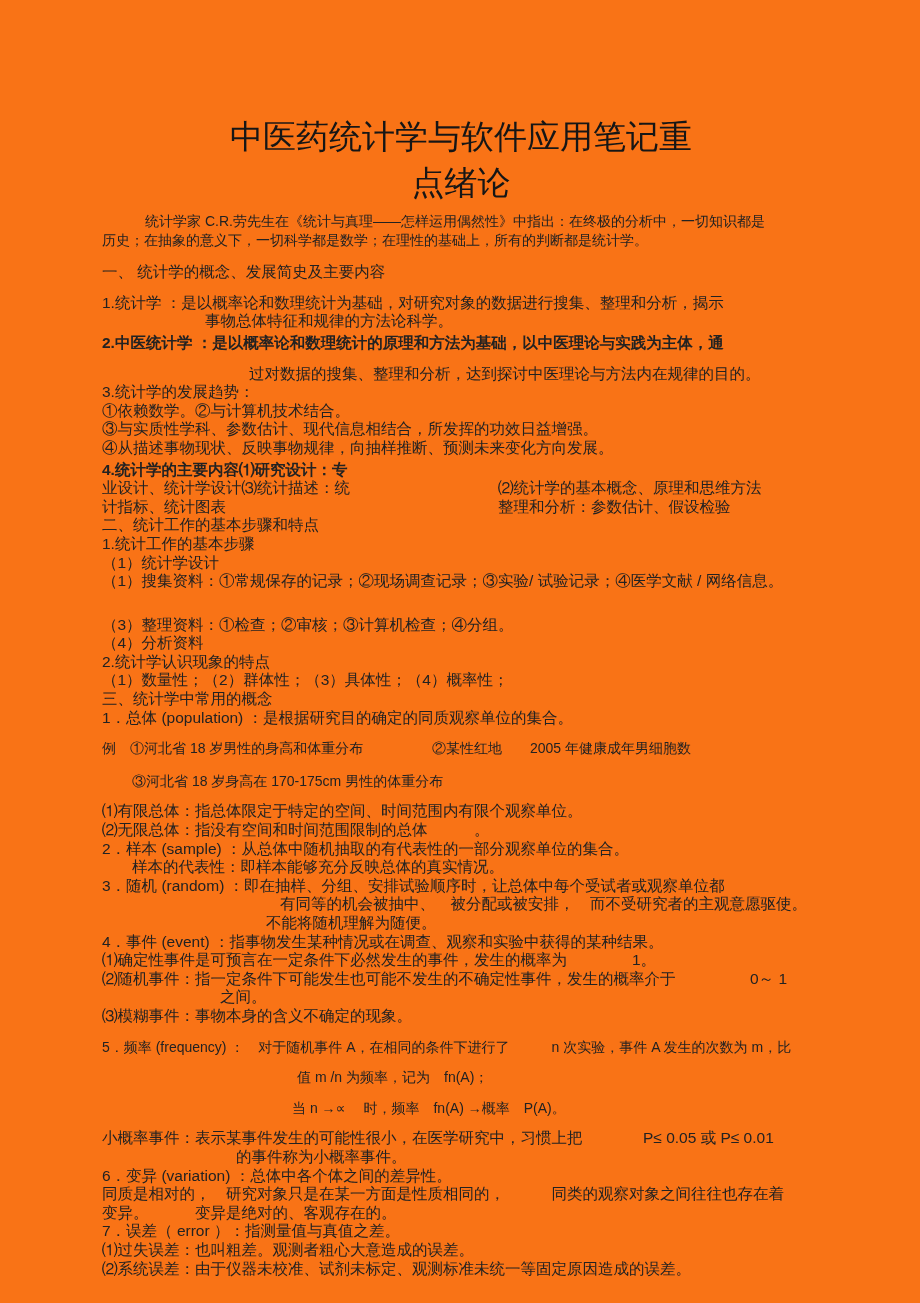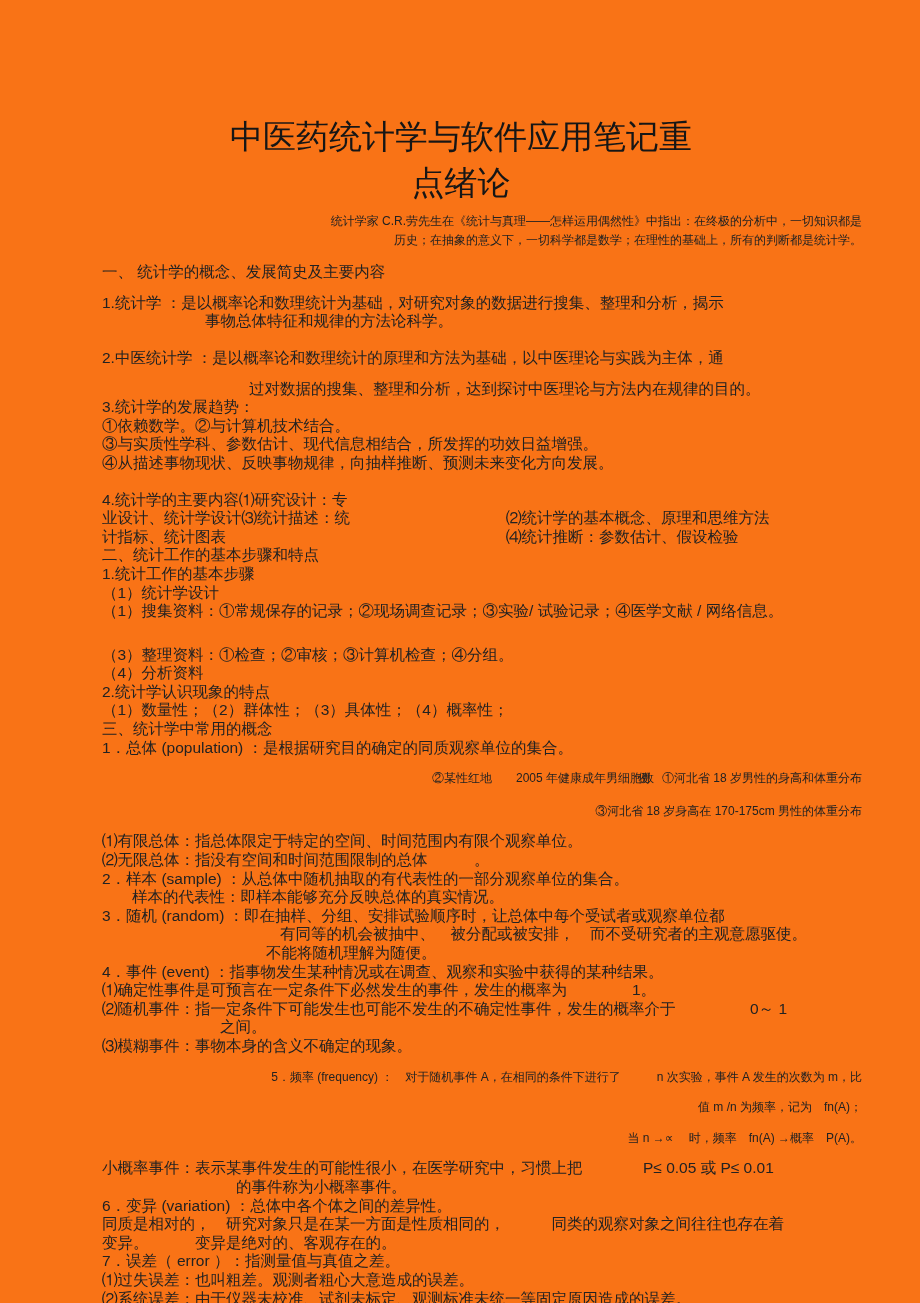--- a/index.html
+++ b/index.html
@@ -30,38 +30,38 @@
     left: 102px;
     width: 760px;
   }
   .line {
     position: relative;
     font-size: 15.5px;
     line-height: 18.6px;
     white-space: pre;
     color: #222222;
   }
-  .sm2 { font-size: 12px; text-align: right; }
+  .sm2 { font-size: 14px; }
   .ind   { padding-left: 43px; }
   .ml30  { padding-left: 30px; }
   .ml103 { padding-left: 103px; }
   .ml118 { padding-left: 118px; }
   .ml134 { padding-left: 134px; }
   .ml147 { padding-left: 147px; }
   .ml164 { padding-left: 164px; }
   .ml178 { padding-left: 178px; }
   .ml190 { padding-left: 190px; }
   .ml195 { padding-left: 195px; }
   .mt2 { margin-top: 12px; }
-  .mt3 { margin-top: 18px; }
+  .mt3 { margin-top: 3px; font-weight: bold; }
   .mt4 { margin-top: 14px; }
   .gap19 { margin-top: 25px; }
   .tail { position: absolute; top: 0; white-space: pre; }
   .x330 { left: 330px; }
-  .x352 { left: 364px; padding-left: 40px; }
+  .x352 { left: 356px; padding-left: 40px; }
   .x530 { left: 530px; }
   .x541 { left: 541px; }
   .x648 { left: 648px; }
 </style>
 </head>
 <body>
 
 <div class="page">
   <div class="title">
     <span class="title-line">中医药统计学与软件应用笔记重</span>
@@ -74,21 +74,21 @@
       <div class="line mt2"><span class="main">1.统计学 ：是以概率论和数理统计为基础，对研究对象的数据进行搜集、整理和分析，揭示</span></div>
       <div class="line ml103"><span class="main">事物总体特征和规律的方法论科学。</span></div>
       <div class="line mt3"><span class="main">2.中医统计学 ：是以概率论和数理统计的原理和方法为基础，以中医理论与实践为主体，通</span></div>
       <div class="line ml147 mt2"><span class="main">过对数据的搜集、整理和分析，达到探讨中医理论与方法内在规律的目的。</span></div>
       <div class="line"><span class="main">3.统计学的发展趋势：</span></div>
       <div class="line"><span class="main">①依赖数学。②与计算机技术结合。</span></div>
       <div class="line"><span class="main">③与实质性学科、参数估计、现代信息相结合，所发挥的功效日益增强。</span></div>
       <div class="line"><span class="main">④从描述事物现状、反映事物规律，向抽样推断、预测未来变化方向发展。</span></div>
       <div class="line mt3"><span class="main">4.统计学的主要内容⑴研究设计：专</span></div>
       <div class="line"><span class="main">业设计、统计学设计⑶统计描述：统</span><span class="tail x352">⑵统计学的基本概念、原理和思维方法</span></div>
-      <div class="line"><span class="main">计指标、统计图表</span><span class="tail x352">⑷统计推断：参数估计、假设检验</span></div>
+      <div class="line"><span class="main">计指标、统计图表</span><span class="tail x352">整理和分析：参数估计、假设检验</span></div>
       <div class="line"><span class="main">二、统计工作的基本步骤和特点</span></div>
       <div class="line"><span class="main">1.统计工作的基本步骤</span></div>
       <div class="line"><span class="main">（1）统计学设计</span></div>
       <div class="line"><span class="main">（1）搜集资料：①常规保存的记录；②现场调查记录；③实验/ 试验记录；④医学文献 / 网络信息。</span></div>
       <div class="line gap19"><span class="main">（3）整理资料：①检查；②审核；③计算机检查；④分组。</span></div>
       <div class="line"><span class="main">（4）分析资料</span></div>
       <div class="line"><span class="main">2.统计学认识现象的特点</span></div>
       <div class="line"><span class="main">（1）数量性；（2）群体性；（3）具体性；（4）概率性；</span></div>
       <div class="line"><span class="main">三、统计学中常用的概念</span></div>
       <div class="line"><span class="main">1．总体 (population) ：是根据研究目的确定的同质观察单位的集合。</span></div>

